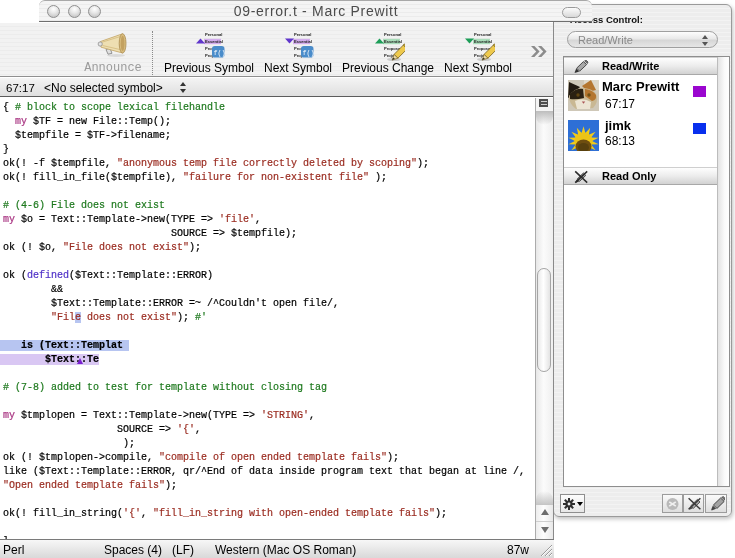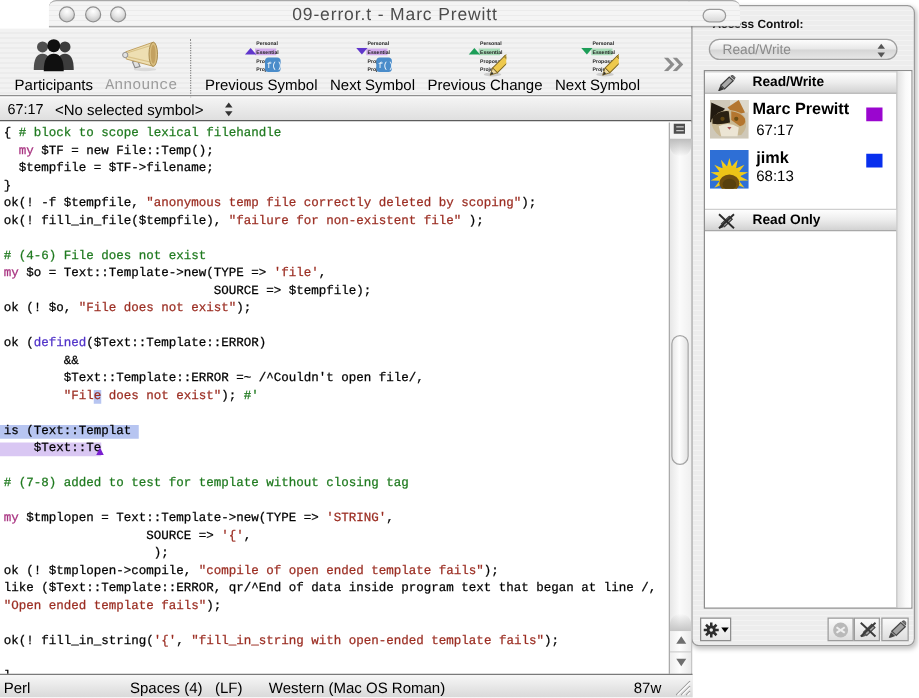--- a/index.html
+++ b/index.html
@@ -74,21 +74,21 @@
   #editor { position:absolute; left:0; top:98px; width:536px; height:441px;
     background:#fff; overflow:hidden; }
   #code { position:absolute; left:3px; top:2.5px;
     font-family:"Liberation Mono", monospace; font-size:10px; line-height:14px;
     white-space:pre; color:#000; -webkit-text-stroke:0.2px currentColor; }
   .cm { color:#1f7a1f; }      
   .kw { color:#a83380; }      
   .kb { color:#5032c8; }      
   .st { color:#9b2d22; }      
   .hl-a { background:#b7c5f1; }
-  .ls { margin-left:-3px; padding-left:3px; }  
+  .ls { margin-left:-3px; padding-left:21px;font-weight:bold; }  
   .hl-b { background:#d9c7f3; }  
   #caret { position:absolute; left:77px; top:260px; width:0; height:0;
     border-left:3.5px solid transparent; border-right:3.5px solid transparent;
     border-bottom:6px solid #7a1fd0; }
 
   
   #vscroll { position:absolute; right:0px; top:98px; width:18px; height:441px;
     border-left:1px solid #ababab; background:#f4f4f4; }
   #splitbtn { position:absolute; left:3px; top:1px; width:9px; height:8px; background:#4f4f4f; }
   #splitbtn div { position:absolute; left:1.5px; width:6px; height:1.5px; background:#cfcfcf; }
@@ -222,37 +222,20 @@
 
   <div id="toolbar">
     <div id="tsep"></div>
     <svg id="chevsvg" style="position:absolute;left:531px;top:23px;" width="16" height="11" viewBox="0 0 16 11">
       <g fill="#8c8c8c">
         <path d="M0 0 H3.4 L8.6 5.5 L3.4 11 H0 L5.2 5.5 Z"></path>
         <path d="M7 0 H10.4 L15.6 5.5 L10.4 11 H7 L12.2 5.5 Z"></path>
       </g>
     </svg>
 
-    <div class="titem" style="left:5px; width:76px;">
-      <svg class="ticon" width="40" height="30" viewBox="0 0 40 30" style="top:7px;">
-        <g fill="#4e4e4e">
-          <circle cx="11" cy="7.5" r="4.4"></circle>
-          <path d="M4 26 Q4 13 11 13 Q18 13 18 26 Z"></path>
-        </g>
-        <g fill="#3c3c3c">
-          <circle cx="29" cy="7.5" r="4.4"></circle>
-          <path d="M22 26 Q22 13 29 13 Q36 13 36 26 Z"></path>
-        </g>
-        <g fill="#101010">
-          <circle cx="20" cy="6.5" r="5.2"></circle>
-          <path d="M12 27 Q12 13 20 13 Q28 13 28 27 Z"></path>
-        </g>
-      </svg>
-      <div class="lbl">Participants</div>
-    </div>
 
     <div class="titem" style="left:81px; width:64px;font-family:Liberation Mono, monospace;">
       <svg class="ticon" width="36" height="27" viewBox="0 0 36 27" style="top:8px;">
         <ellipse cx="21" cy="24.5" rx="9" ry="1.4" fill="#dadada"></ellipse>
         <polygon points="11,18.5 15,17.2 17,22.3 13,23.2" fill="#e0e0e0" stroke="#8a8a8a" stroke-width="0.9"></polygon>
         <polygon points="5.5,10.5 27.5,2.8 27.5,22 6,16.2" fill="#eedfb2" stroke="#c2a262" stroke-width="0.8"></polygon>
         <path d="M7 11.2 L27 5 M7.5 14.5 L27 19" stroke="#d9c288" stroke-width="1" fill="none"></path>
         <ellipse cx="27.6" cy="12.4" rx="3.4" ry="9.7" fill="#d9bd7e" stroke="#a98c50" stroke-width="0.8"></ellipse>
         <ellipse cx="27.6" cy="12.4" rx="1.9" ry="7.6" fill="#c3a160"></ellipse>
         <circle cx="5.2" cy="13" r="2.1" fill="#e2e2e2" stroke="#909090" stroke-width="0.8"></circle>

